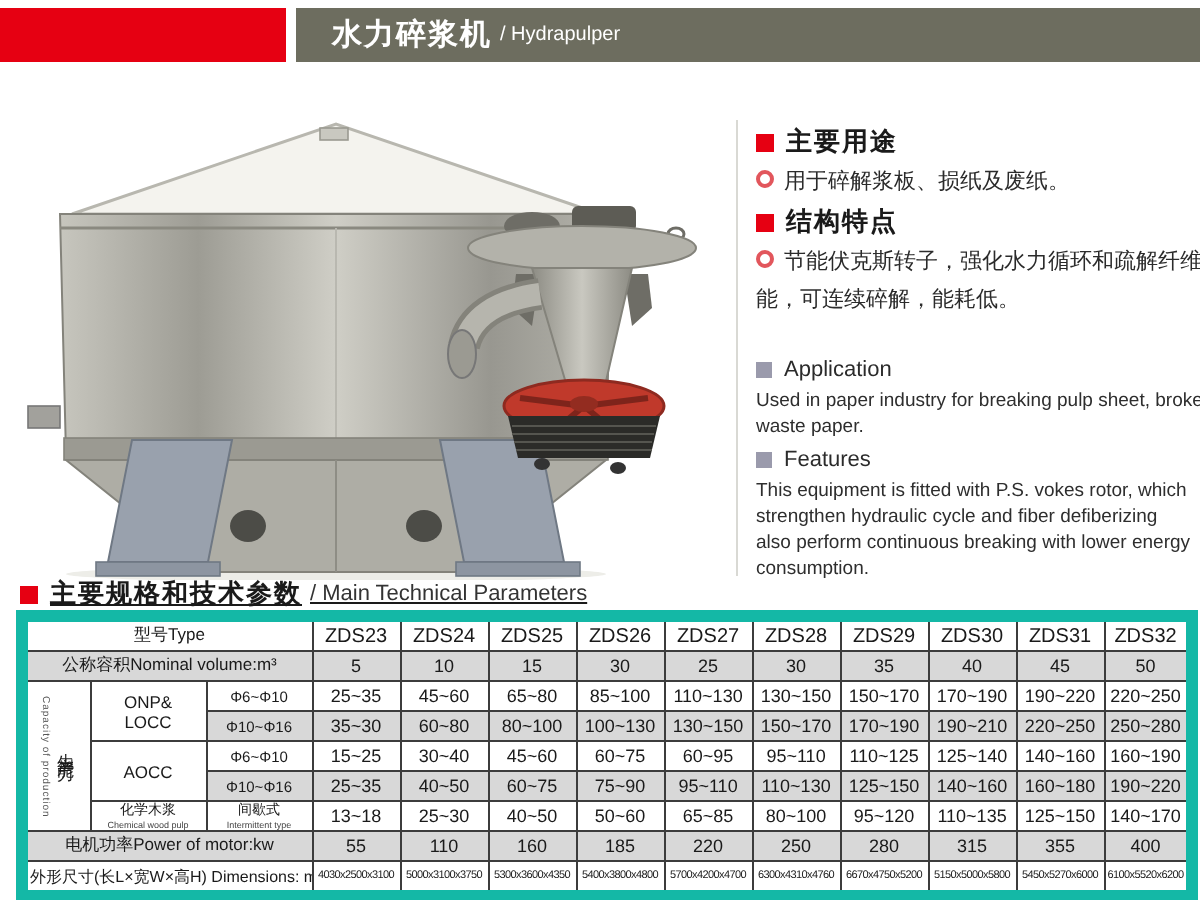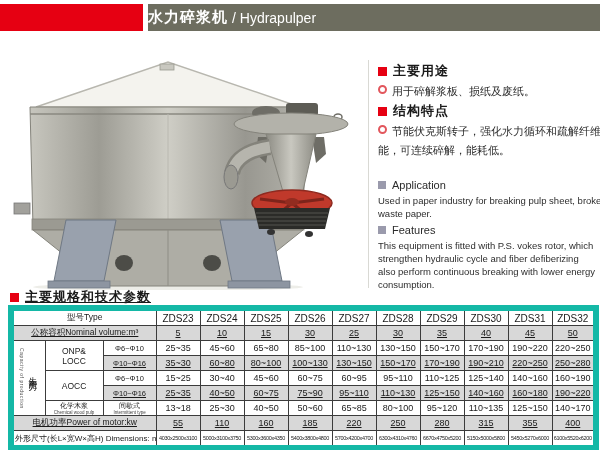--- a/index.html
+++ b/index.html
@@ -2,23 +2,23 @@
 <html style="--red: #e60012; --bar: #6d6d5f; --lav: #9a9aac; --shade: #d8d8d8;"><head>
 <meta charset="utf-8">
 <style>
   html,body{margin:0;padding:0;background:#fff;}
   .page{position:relative;width:600px;height:450px;background:#fff;overflow:hidden;
         font-family:"Liberation Sans","DejaVu Sans",sans-serif;color:#1a1a1a;}
 
   
   .hdr-red{position:absolute;left:0;top:4px;width:143px;height:27px;background:var(--red,#e60012);}
   .hdr-bar{position:absolute;left:148px;top:4px;width:452px;height:27px;background:var(--bar,#6d6d5f);
-           color:#fff;display:flex;align-items:center;box-sizing:border-box;}
+           color:#fff;display:flex;align-items:center;padding-left:18px;box-sizing:border-box;}
   .hdr-bar .zt{font-size:15px;font-weight:bold;letter-spacing:1px;}
-  .hdr-bar .et{font-size:14px;margin-left:4px;text-align:right;}
+  .hdr-bar .et{font-size:10px;margin-left:4px;text-align:right;}
 
   
   .photo{position:absolute;left:8px;top:55px;width:355px;height:235px;}
   .vdiv{position:absolute;left:368px;top:60px;width:1px;height:228px;background:#d9d9d4;}
 
   
   .rightcol{position:absolute;left:378px;top:60px;width:225px;height:230px;overflow:hidden;}
   .sec-h{display:flex;align-items:center;margin:2px 0 3px 0;}
   .sec-h .zh-h{font-size:13px;font-weight:bold;letter-spacing:1px;}
   .sec-h .en-h{font-size:11px;color:#2b2b2b;}
@@ -39,21 +39,21 @@
   .params-h .sq{margin-right:6px;}
   .params-h .zh{font-size:13px;font-weight:bold;letter-spacing:1px;}
   .params-h .en{font-size:11px;color:#333;margin-left:4px;}
 
   
   .twrap{position:absolute;left:8px;top:305px;}
   table.params{border-collapse:collapse;table-layout:fixed;width:472px;
                border:6px solid #14b8a6;font-family:"Liberation Sans","DejaVu Sans",sans-serif;}
   table.params td{border:1px solid #3c3c3c;padding:0 1px;text-align:center;vertical-align:middle;
                   height:14px;overflow:hidden;background:#fff;color:#1a1a1a;}
-  tr.shade td{background:var(--shade,#d8d8d8);text-decoration:underline;}
+  tr.shade td{background:var(--shade,#d8d8d8);}
   td.lbl{text-align:left;padding-left:4px;font-size:8.5px;white-space:nowrap;}
   td.lbl.sm{font-size:8px;}
   td.cat{font-size:8.5px;white-space:pre-line;line-height:10px;}
   td.phi{font-size:7.5px;}
   td.val{font-size:9px;}
   td.mod{font-size:10px;}
   td.tinyv{font-size:5.5px;letter-spacing:-0.3px;}
   td .sub{display:block;font-size:4.5px;color:#444;line-height:5px;}
   td .main2{display:block;font-size:7px;line-height:8px;}
   td.vert{padding:2px 0;}
@@ -163,20 +163,21 @@
       <span class="eline">This equipment is fitted with P.S. vokes rotor, which</span>
       <span class="eline">strengthen hydraulic cycle and fiber defiberizing</span>
       <span class="eline">also perform continuous breaking with lower energy</span>
       <span class="eline">consumption.</span>
     </div>
   </div>
 
   <div class="params-h">
     <span class="sq red"></span>
     <span class="zh">主要规格和技术参数</span>
+    <span class="en">/ Main Technical Parameters</span>
   </div>
 
   <div class="twrap">
     <table class="params" id="ptable">
       <colgroup>
         <col style="width:34px">
           <col style="width:58px">
           <col style="width:53px">
         <col style="width:44px">
           <col style="width:44px">

